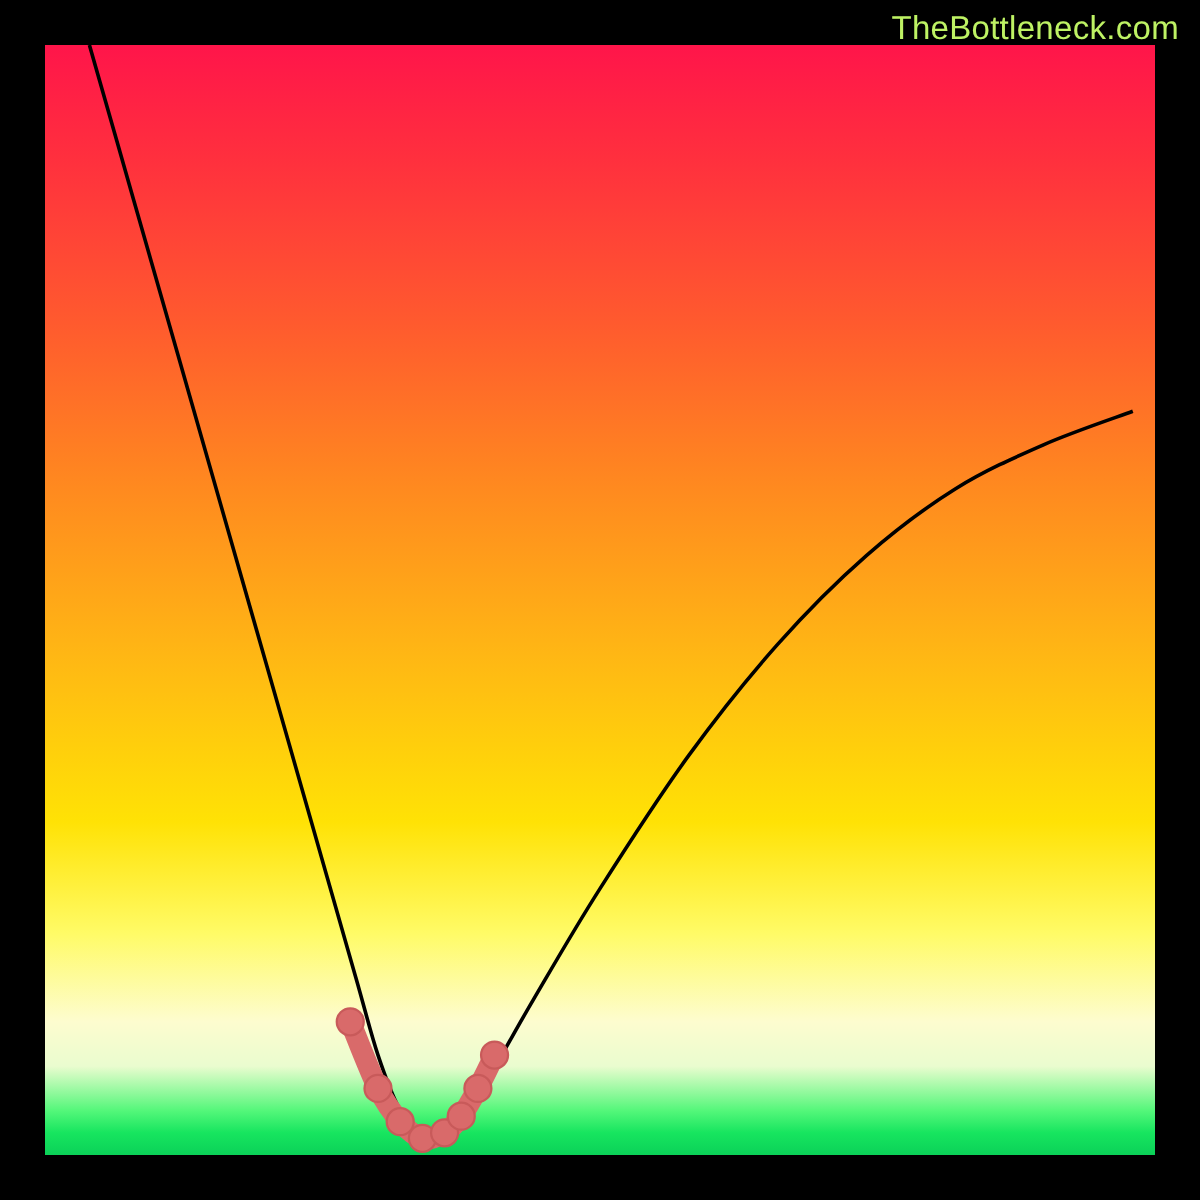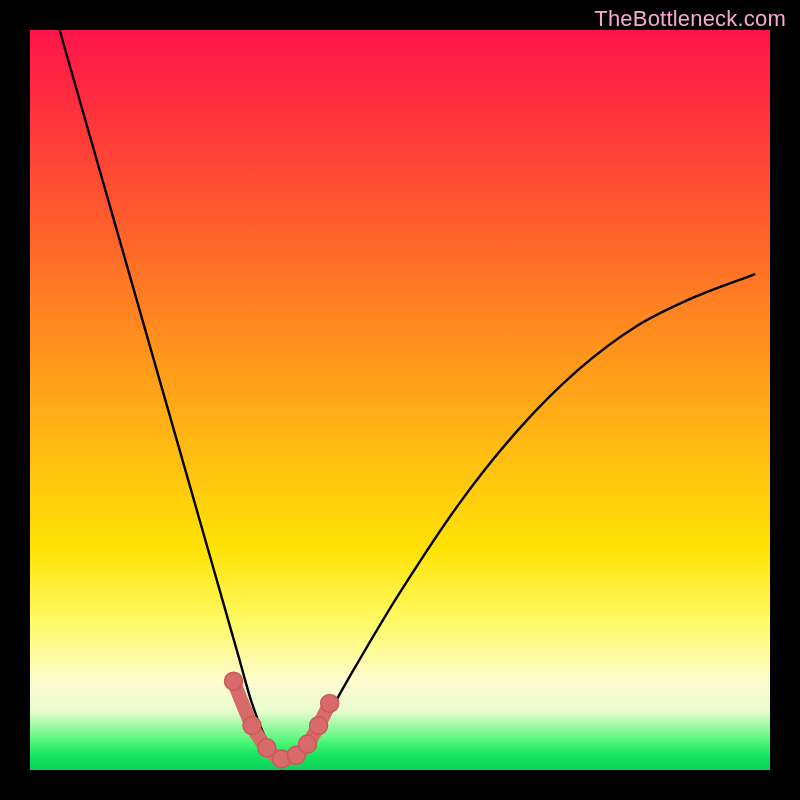--- a/index.html
+++ b/index.html
@@ -36,21 +36,21 @@
       #eafccf 92%,
       #54f77a 96%,
       #17e55f 98%,
       #0bd158 100%
     );
   }
   .watermark {
     position: absolute;
     top: 6px;
     right: 14px;
-    color: #f9a8d4;
+    color: #bef264;
     font-size: 22px;
     font-weight: 500;
     letter-spacing: 0.2px;
     user-select: none;
   }
   svg.curve {
     position: absolute;
     inset: 0;
     width: 740px;
     height: 740px;

